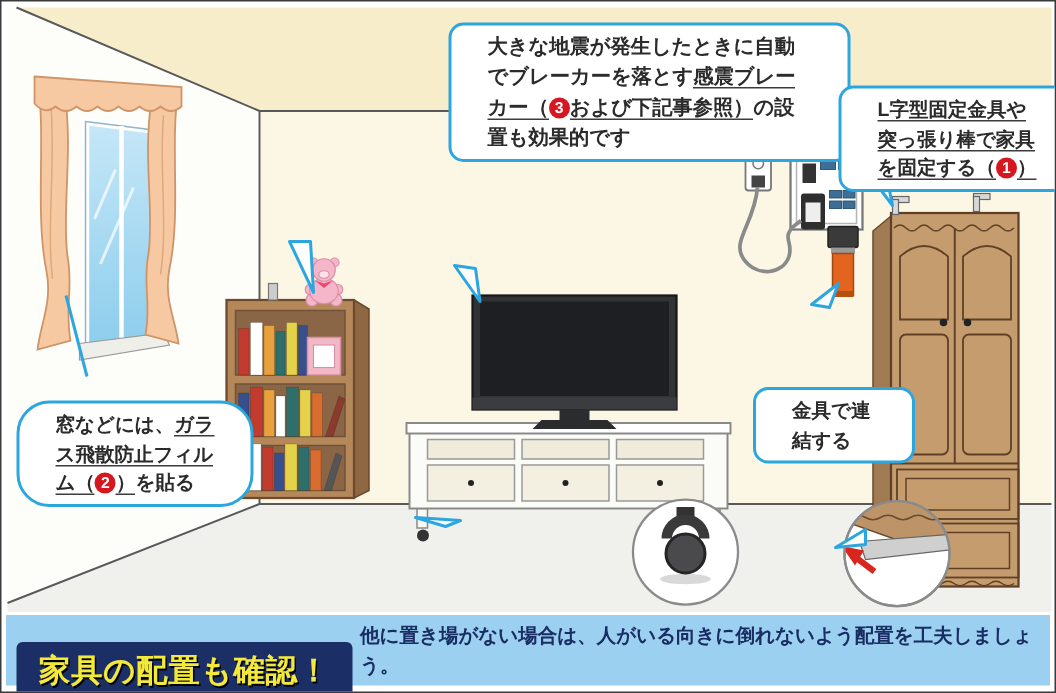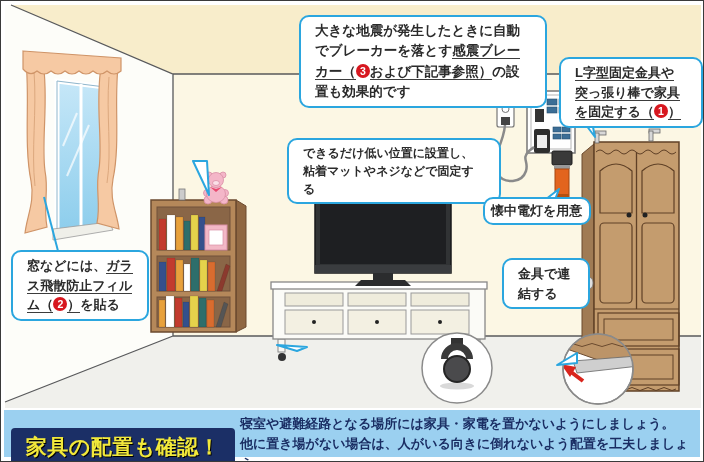--- a/index.html
+++ b/index.html
@@ -1,20 +1,20 @@
 <!DOCTYPE html>
 <html><head>
 <meta charset="utf-8">
 <style>
   html,body{margin:0;padding:0;background:#fff;}
   .stage{position:relative;width:702px;height:460px;border:1px solid #3a3a3a;background:#fff;
          font-family:"Liberation Sans","DejaVu Sans",sans-serif;overflow:hidden;}
   .scene{position:absolute;left:0;top:0;z-index:1;}
   .callout{position:absolute;background:#fff;border:2px solid #2ba6df;border-radius:10px;
-           padding:4px 14px;font-size:13px;line-height:1.5;color:#2b2b2b;font-weight:600;z-index:3;}
+           padding:4px 24px;font-size:13px;line-height:1.5;color:#2b2b2b;font-weight:600;z-index:3;}
   .callout .u{border-bottom:1.5px solid #3c3c3c;}
   .badge{display:inline-block;width:14px;height:14px;border-radius:50%;background:#d7171f;color:#fff;
          font-size:10.5px;line-height:14px;text-align:center;font-weight:700;vertical-align:1px;}
   .footer{position:absolute;left:3px;right:3px;top:409px;height:47px;background:#9bd0f0;z-index:2;}
   .footer-title{position:absolute;left:7px;top:18px;width:224px;height:37px;background:#1b2f66;border-radius:4px;
                 display:flex;align-items:center;justify-content:center;color:#f2e93b;font-size:21px;font-weight:700;
                 letter-spacing:0.5px;text-shadow:1px 1px 0 #000;}
   .footer-text{position:absolute;left:236px;top:4px;right:4px;color:#1a2d63;font-size:13px;font-weight:700;line-height:1.55;}
 </style>
 </head>
@@ -228,39 +228,32 @@
 
   <div class="callout" style="left:298px;top:14px;width:216px;font-size:13.5px;">
     <span>大きな地震が発生したときに自動でブレーカーを落とす</span><span class="u">感震ブレーカー（</span><span class="badge">3</span><span class="u">および下記事参照）</span><span>の設置も効果的です</span>
   </div>
 
   <div class="callout" style="left:558px;top:56px;width:112px;">
     <span class="u">L字型固定金具や突っ張り棒で家具を固定する（</span><span class="badge">1</span><span class="u">）</span>
   </div>
 
 
-  <div class="callout" style="left:286px;top:137px;width:182px;font-size:12px;">
-    <span>できるだけ低い位置に設置し、粘着マットやネジなどで固定する</span>
-  </div>
-
-  <div class="callout" style="left:10px;top:249px;width:106px;">
+
+  <div class="callout" style="left:10px;top:266px;width:106px;border-radius:22px;">
     <span>窓などには、</span><span class="u">ガラス飛散防止フィルム（</span><span class="badge">2</span><span class="u">）</span><span>を貼る</span>
   </div>
 
-  <div class="callout" style="left:482px;top:196px;width:92px;padding:2px 6px;">
-    <span>懐中電灯を用意</span>
-  </div>
 
   <div class="callout" style="left:501px;top:257px;width:56px;">
     <span>金具で連結する</span>
   </div>
 
 
 
   <div class="footer">
     <div class="footer-title">家具の配置も確認！</div>
     <div class="footer-text">
-      <div>寝室や避難経路となる場所には家具・家電を置かないようにしましょう。</div>
       <div>他に置き場がない場合は、人がいる向きに倒れないよう配置を工夫しましょう。</div>
     </div>
   </div>
 
 </div>
 
 </body></html>

